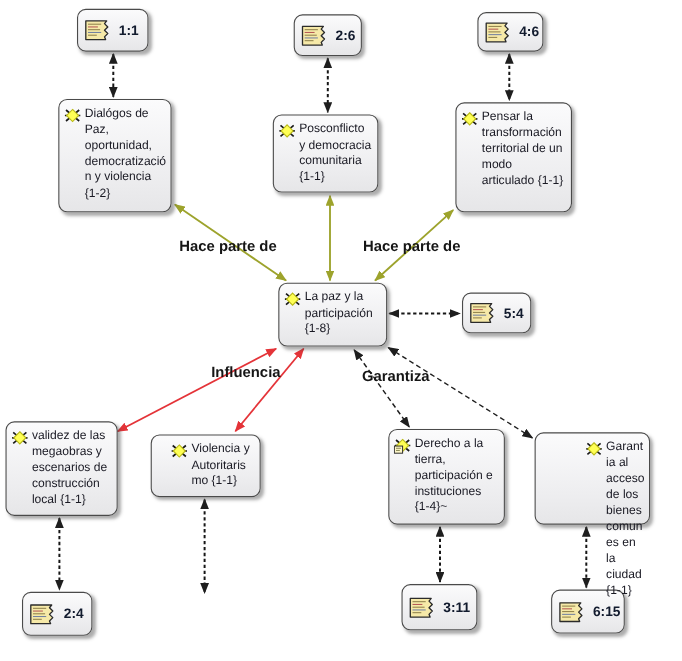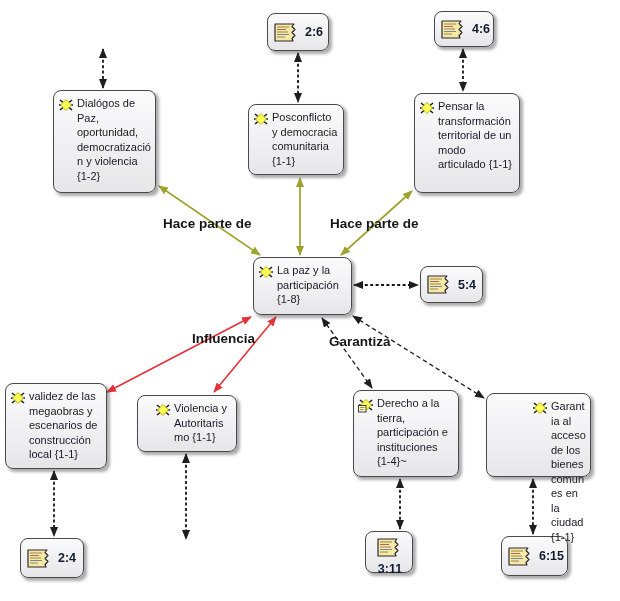--- a/index.html
+++ b/index.html
@@ -63,20 +63,33 @@
     <line x1="186" y1="454" x2="186" y2="539" stroke="#161616" stroke-width="1.8" stroke-dasharray="3 2.4" marker-start="url(#m-black)" marker-end="url(#m-black)"></line>
     <line x1="400" y1="479" x2="400" y2="529" stroke="#161616" stroke-width="1.8" stroke-dasharray="3 2.4" marker-start="url(#m-black)" marker-end="url(#m-black)"></line>
     <line x1="533" y1="479" x2="533" y2="534" stroke="#161616" stroke-width="1.8" stroke-dasharray="3 2.4" marker-start="url(#m-black)" marker-end="url(#m-black)"></line>
   </svg>
 
   <div class="edge-label" style="left:163px;top:216px;">Hace parte de</div>
   <div class="edge-label" style="left:330px;top:216px;">Hace parte de</div>
   <div class="edge-label" style="left:192px;top:331px;">Influencia</div>
   <div class="edge-label" style="left:329px;top:334px;">Garantiza</div>
 
+  <div class="node quote" style="left:70px;top:8px;width:65px;height:39px;">
+    <svg class="nicon quote-icon" width="27" height="22" viewBox="0 0 27 22">
+      <path d="M2,2 L21,2 L19,4.5 L22,7.5 L19,10.5 L22,13.5 L19,16.5 L20,19 L2,19 Z" fill="#f6e9a8" stroke="#2b2b2b" stroke-width="1.2" stroke-linejoin="round"></path>
+      <g stroke-width="0.9">
+        <line x1="4" y1="5" x2="16" y2="5" stroke="#8a7a45"></line>
+        <line x1="4" y1="7.5" x2="13" y2="7.5" stroke="#b05050"></line>
+        <line x1="4" y1="10" x2="15" y2="10" stroke="#8a7a45"></line>
+        <line x1="4" y1="12.5" x2="16" y2="12.5" stroke="#6a7aa0"></line>
+        <line x1="4" y1="15" x2="12" y2="15" stroke="#8a7a45"></line>
+      </g>
+    </svg>
+    <span class="qlabel">1:1</span>
+  </div>
 
   <div class="node quote" style="left:267px;top:13px;width:62px;height:38px;">
     <svg class="nicon" width="27" height="22" viewBox="0 0 27 22">
       <path d="M2,2 L21,2 L19,4.5 L22,7.5 L19,10.5 L22,13.5 L19,16.5 L20,19 L2,19 Z" fill="#f6e9a8" stroke="#2b2b2b" stroke-width="1.2" stroke-linejoin="round"></path>
       <g stroke-width="0.9">
         <line x1="4" y1="5" x2="16" y2="5" stroke="#8a7a45"></line>
         <line x1="4" y1="7.5" x2="13" y2="7.5" stroke="#b05050"></line>
         <line x1="4" y1="10" x2="15" y2="10" stroke="#8a7a45"></line>
         <line x1="4" y1="12.5" x2="16" y2="12.5" stroke="#6a7aa0"></line>
         <line x1="4" y1="15" x2="12" y2="15" stroke="#8a7a45"></line>
@@ -121,21 +134,21 @@
         <line x1="4" y1="7.5" x2="13" y2="7.5" stroke="#b05050"></line>
         <line x1="4" y1="10" x2="15" y2="10" stroke="#8a7a45"></line>
         <line x1="4" y1="12.5" x2="16" y2="12.5" stroke="#6a7aa0"></line>
         <line x1="4" y1="15" x2="12" y2="15" stroke="#8a7a45"></line>
       </g>
     </svg>
     <span class="qlabel">2:4</span>
   </div>
 
 
-  <div class="node quote" style="left:365px;top:531px;width:48px;height:42px;flex-direction:column;">
+  <div class="node quote" style="left:365px;top:531px;width:69px;height:42px;">
     <svg class="nicon" width="27" height="22" viewBox="0 0 27 22">
       <path d="M2,2 L21,2 L19,4.5 L22,7.5 L19,10.5 L22,13.5 L19,16.5 L20,19 L2,19 Z" fill="#f6e9a8" stroke="#2b2b2b" stroke-width="1.2" stroke-linejoin="round"></path>
       <g stroke-width="0.9">
         <line x1="4" y1="5" x2="16" y2="5" stroke="#8a7a45"></line>
         <line x1="4" y1="7.5" x2="13" y2="7.5" stroke="#b05050"></line>
         <line x1="4" y1="10" x2="15" y2="10" stroke="#8a7a45"></line>
         <line x1="4" y1="12.5" x2="16" y2="12.5" stroke="#6a7aa0"></line>
         <line x1="4" y1="15" x2="12" y2="15" stroke="#8a7a45"></line>
       </g>
     </svg>

